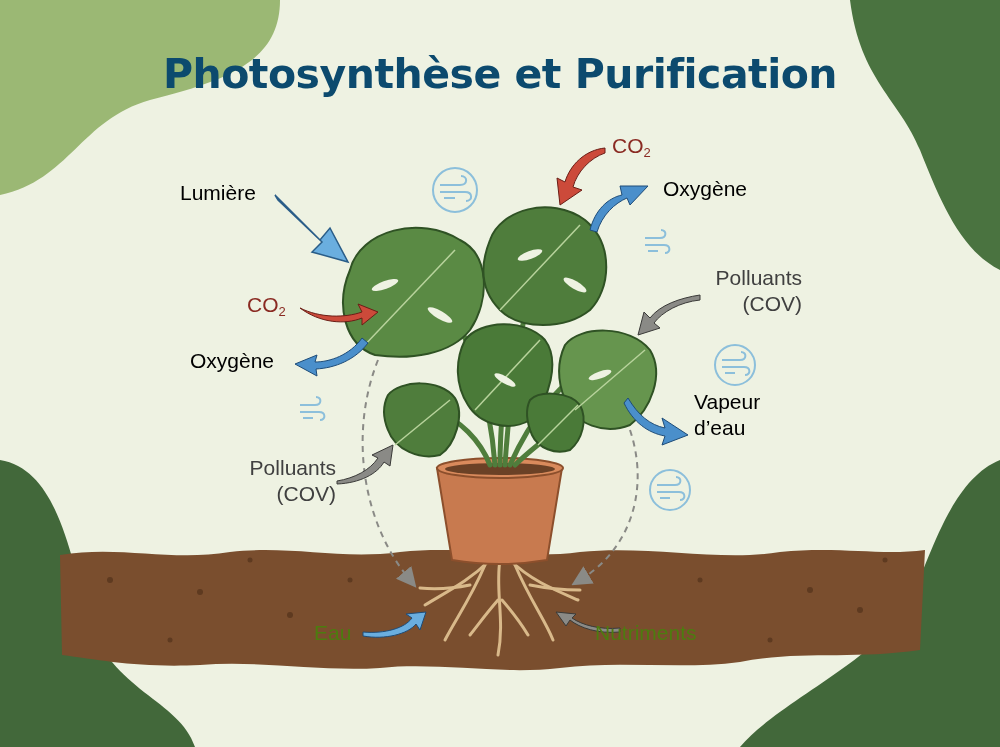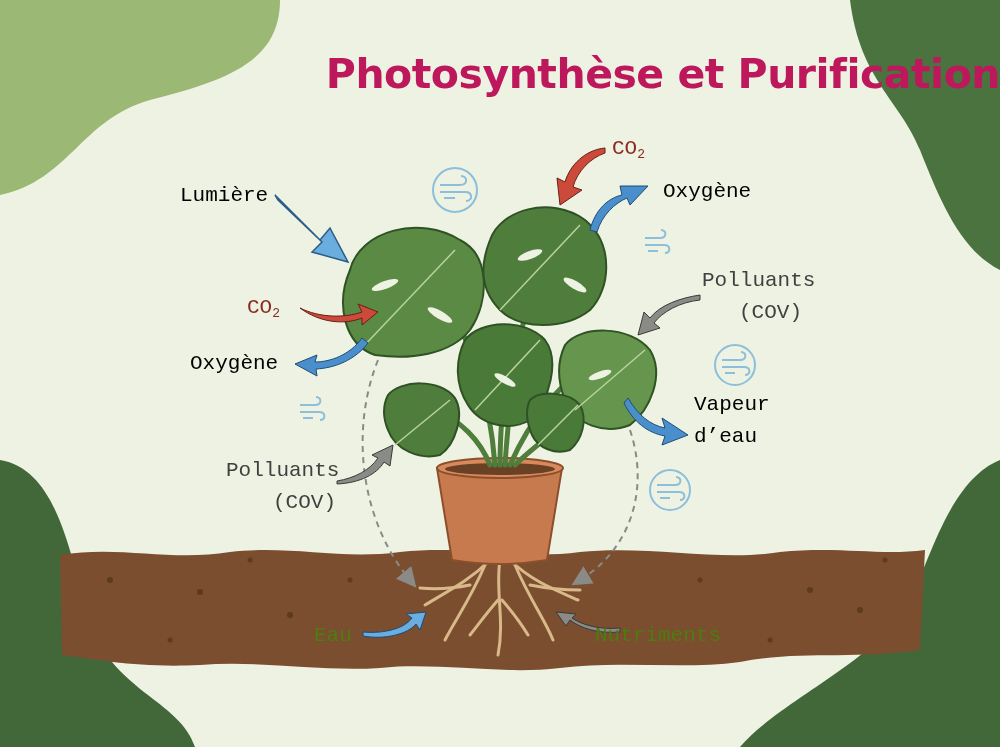--- a/index.html
+++ b/index.html
@@ -1,20 +1,20 @@
 <!DOCTYPE html>
 <html><head>
 <meta charset="utf-8">
 <style>
   html, body { margin:0; padding:0; }
   body { width:1000px; height:747px; overflow:hidden; background:#eef2e2; font-family:"Liberation Sans", sans-serif; }
   .stage { position:relative; width:1000px; height:747px; overflow:hidden; background:#eef2e2; }
   svg.bg { position:absolute; left:0; top:0; }
-  .title { position:absolute; left:0; width:1000px; top:50px; text-align:right; font-family:"DejaVu Sans", sans-serif; font-weight:bold; font-size:41px; color:#be185d; letter-spacing:-0.5px; }
-  .lbl { position:absolute; font-family:Liberation Mono, monospace; font-size:21px; line-height:32px; white-space:nowrap; }
+  .title { position:absolute; left:0; width:1000px; top:50px; text-align:center; font-family:"DejaVu Sans", sans-serif; font-weight:bold; font-size:41px; color:#0c4a6e; letter-spacing:-0.5px; }
+  .lbl { position:absolute; font-family:Liberation Sans, sans-serif; font-size:21px; line-height:26px; white-space:nowrap; }
   .blue { color:#000000; }
   .red { color:#8a2a22; }
   .gray { color:#404040; text-align:right; }
   .white { color:#4d7c0f; }
   .lbl sub { font-size:13px; vertical-align:-4px; }
 </style>
 </head>
 <body>
 
 <div class="stage">

